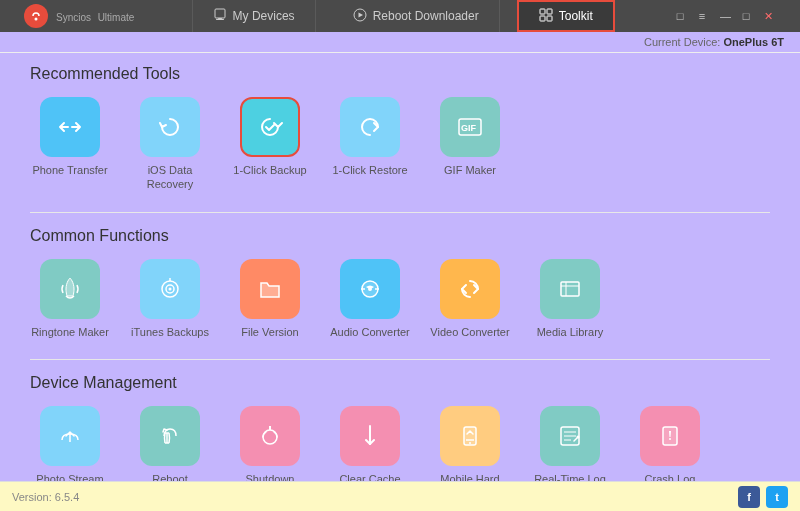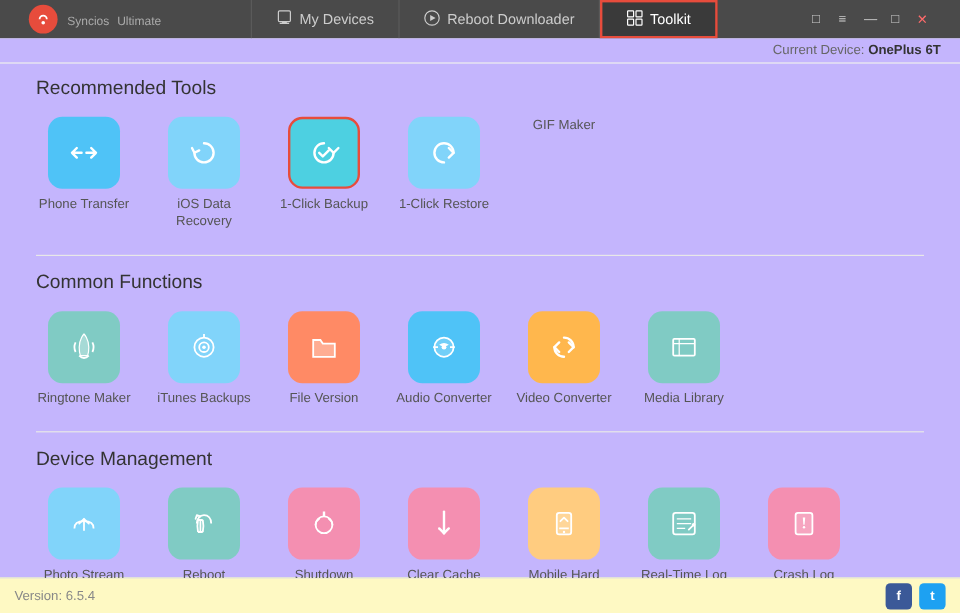--- a/index.html
+++ b/index.html
@@ -46,21 +46,21 @@
       font-weight: 600;
     }
     .app-name span {
       font-size: 10px;
       color: #aaa;
       font-weight: normal;
     }
     .title-bar-nav {
       display: flex;
       align-items: flex-start;
-      gap: 0;
+      gap: 17px;
       flex: 1;
       justify-content: center;
     }
     .nav-item {
       display: flex;
       align-items: center;
       gap: 6px;
       padding: 0 20px;
       height: 32px;
       color: #ccc;
@@ -327,20 +327,26 @@
           <div class="tool-icon-wrap bg-lightblue">
             <svg class="icon-svg" viewBox="0 0 28 28" fill="white">
               <path d="M14 22 A8 8 0 1 1 22 14" stroke="white" stroke-width="2" fill="none" stroke-linecap="round"></path>
               <path d="M18 18 L22 14 L18 10" stroke="white" stroke-width="2" fill="none" stroke-linecap="round" stroke-linejoin="round"></path>
             </svg>
           </div>
           <span class="tool-label">1-Click Restore</span>
         </div>
 
         <div class="tool-item">
+          <div class="tool-icon-wrap bg-mint">
+            <svg class="icon-svg" viewBox="0 0 28 28" fill="white">
+              <rect x="3" y="6" width="22" height="16" rx="2" stroke="white" stroke-width="1.5" fill="none"></rect>
+              <text x="5" y="18" font-size="9" fill="white" font-weight="bold">GIF</text>
+            </svg>
+          </div>
           <span class="tool-label">GIF Maker</span>
         </div>
 
       </div>
     </div>
 
     <hr class="divider">
 
     <div>
       <div class="section-title">Common Functions</div>

